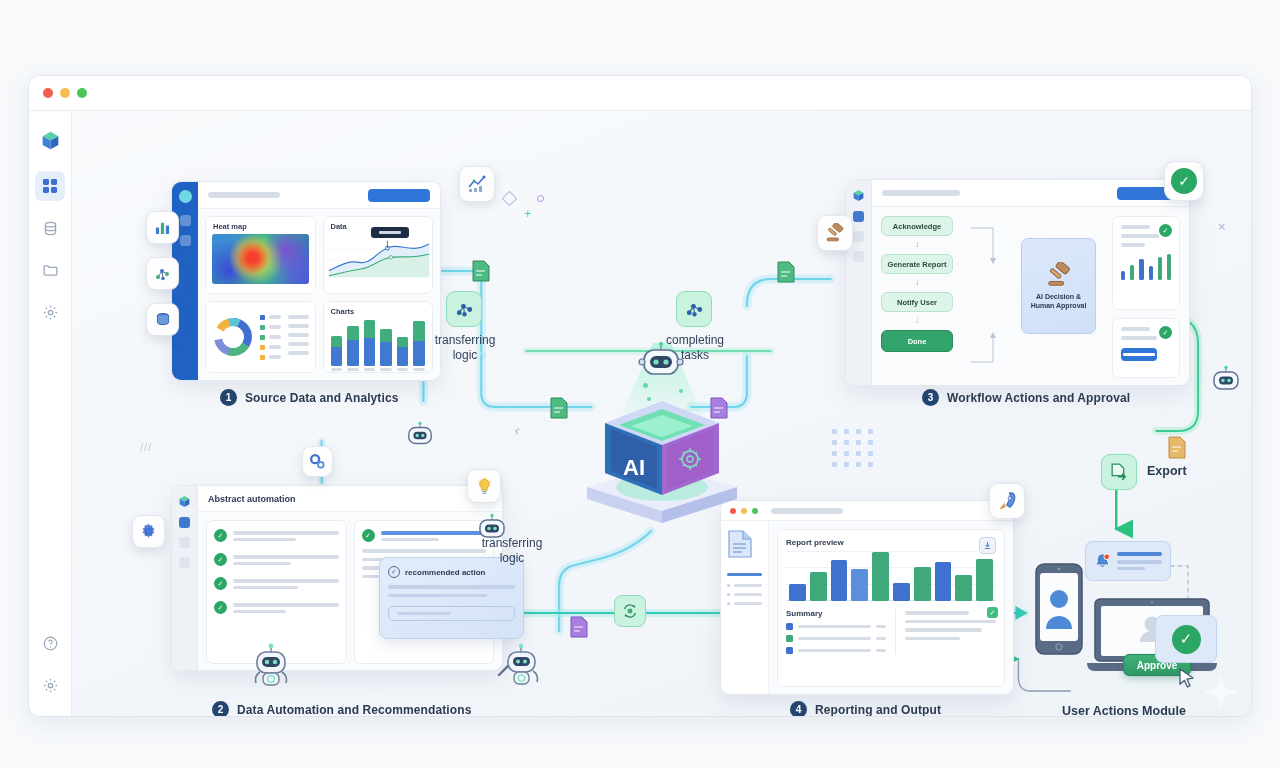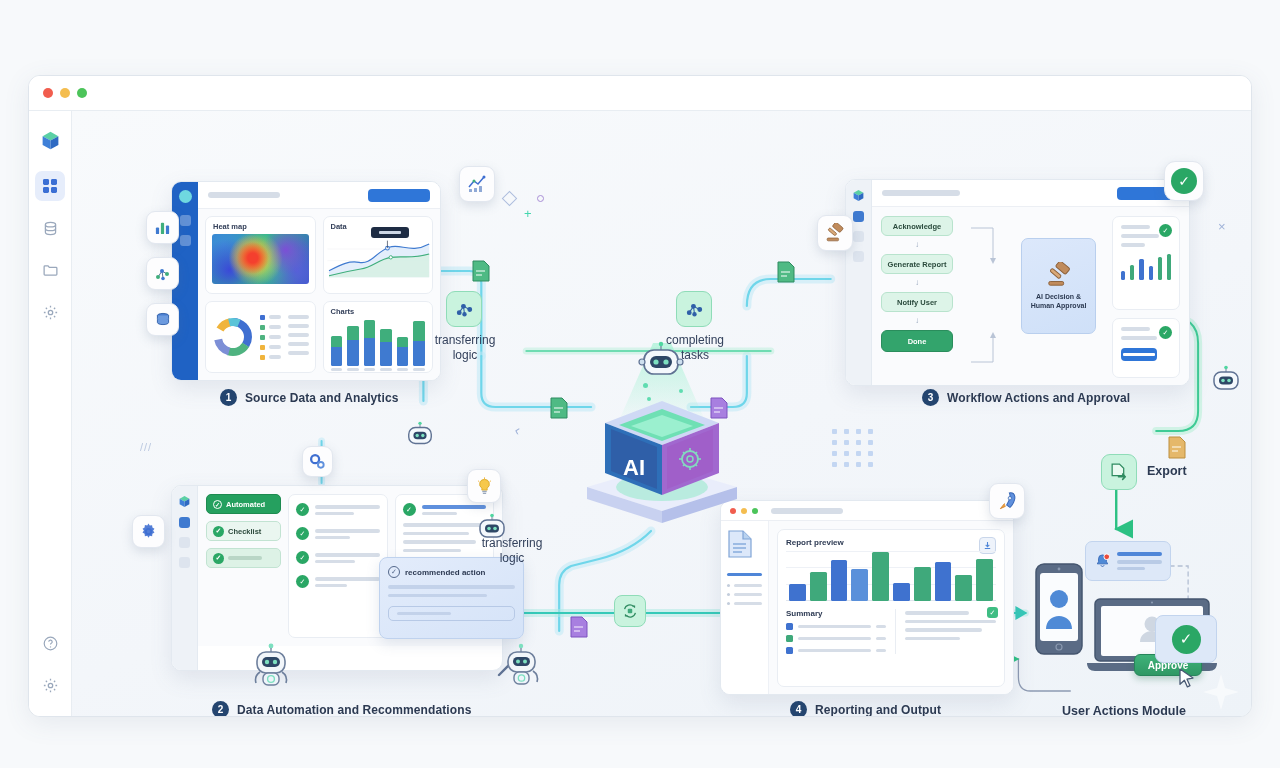--- a/index.html
+++ b/index.html
@@ -414,36 +414,25 @@
               <path d="M12 2 L21 7 L12 12 L3 7 Z" fill="#5bd0a5"></path>
                 <path d="M3 7 L12 12 L12 22 L3 17 Z" fill="#3f80d8"></path>
               <path d="M21 7 L12 12 L12 22 L21 17 Z" fill="#2f6ac2"></path>
             </svg>
           </div>
           <div class="rail-dot" style="background:#3f7ad0;"></div>
           <div class="rail-dot grey"></div>
           <div class="rail-dot grey"></div>
         </div>
         <div style="margin-left:26px;">
+          <div class="panel-head" style="height:26px;">
+            <div style="font-size:9px;color:#2e3b54;font-weight:700;">Abstract automation</div>
+          </div>
           <div style="display:flex;gap:7px;padding:8px;height:160px;background:#fafbfd;">
 
-            <div style="width:75px;display:flex;flex-direction:column;gap:7px;">
-              <div class="chip" style="height:20px;background:#25a05f;color:#fff;border:1px solid #1e8b51;">
-                <span style="width:9px;height:9px;border-radius:50%;border:1.3px solid #fff;display:flex;align-items:center;justify-content:center;font-size:6px;">✓</span>
-                <span>Automated</span>
-              </div>
-              <div class="chip" style="height:20px;background:#eaf6f0;color:#2c4a3c;border:1px solid #c2e3d2;">
-                <span class="tick">✓</span>
-                <span>Checklist</span>
-              </div>
-              <div class="chip" style="height:20px;background:#ddf2e6;border:1px solid #c2e3d2;">
-                <span class="tick">✓</span>
-                <div class="skel" style="width:34px;height:3.5px;background:#b9d6c6;"></div>
-              </div>
-            </div>
 
             <div class="card" style="flex:1;padding:8px 7px;">
               <div style="display:flex;flex-direction:column;gap:11px;">
                 <div style="display:flex;gap:6px;align-items:center;">
                     <span class="tick" style="width:13px;height:13px;flex:none;">✓</span>
                   <div style="flex:1;">
                       <div class="skel" style="height:4px;margin-bottom:3px;"></div>
                       <div class="skel" style="height:3px;width:60%;"></div>
                     </div>
                   </div>
@@ -991,21 +980,21 @@
             <circle cx="65" cy="5.5" r="1.1" fill="#8a99b0"></circle>
             <circle cx="65" cy="27" r="7.5" fill="#cfd7e2"></circle>
             <path d="M53 45c0-7 5.5-11 12-11s12 4 12 11z" fill="#cfd7e2"></path>
             <path d="M0 66h130c0 5-3 8-8 8H8c-5 0-8-3-8-8z" fill="#5a6b85"></path>
             <rect x="50" y="67" width="30" height="2.5" rx="1.2" fill="#45566f"></rect>
           </svg>
         </div>
 
         <div style="position:absolute;left:96px;top:113px;width:68px;height:22px;background:linear-gradient(#3fb279,#2f9864);
                     border:1px solid #27855a;border-radius:6px;display:flex;align-items:center;justify-content:center;
-                    color:#fff;font-size:10px;font-weight:700;box-shadow:0 3px 7px rgba(40,120,85,.32);margin-left:11px;">Approve</div>
+                    color:#fff;font-size:10px;font-weight:700;box-shadow:0 3px 7px rgba(40,120,85,.32);">Approve</div>
         <div style="position:absolute;left:152px;top:127px;width:17px;height:21px;">
           <svg viewBox="0 0 17 21">
               <path d="M1 1l13 9-6 1.2 3 6.5-2.6 1.2-3-6.6-4.4 4z" fill="#ffffff" stroke="#4a5a74" stroke-width="1.3" stroke-linejoin="round"></path>
             </svg>
         </div>
 
         <div style="position:absolute;left:128px;top:74px;width:62px;height:48px;background:#dde8f8;border:1px solid #c2d4ee;border-radius:8px;display:flex;align-items:center;justify-content:center;">
           <div style="width:29px;height:29px;border-radius:50%;background:#2aa765;color:#fff;display:flex;align-items:center;justify-content:center;font-size:15px;">✓</div>
         </div>
       </div>

